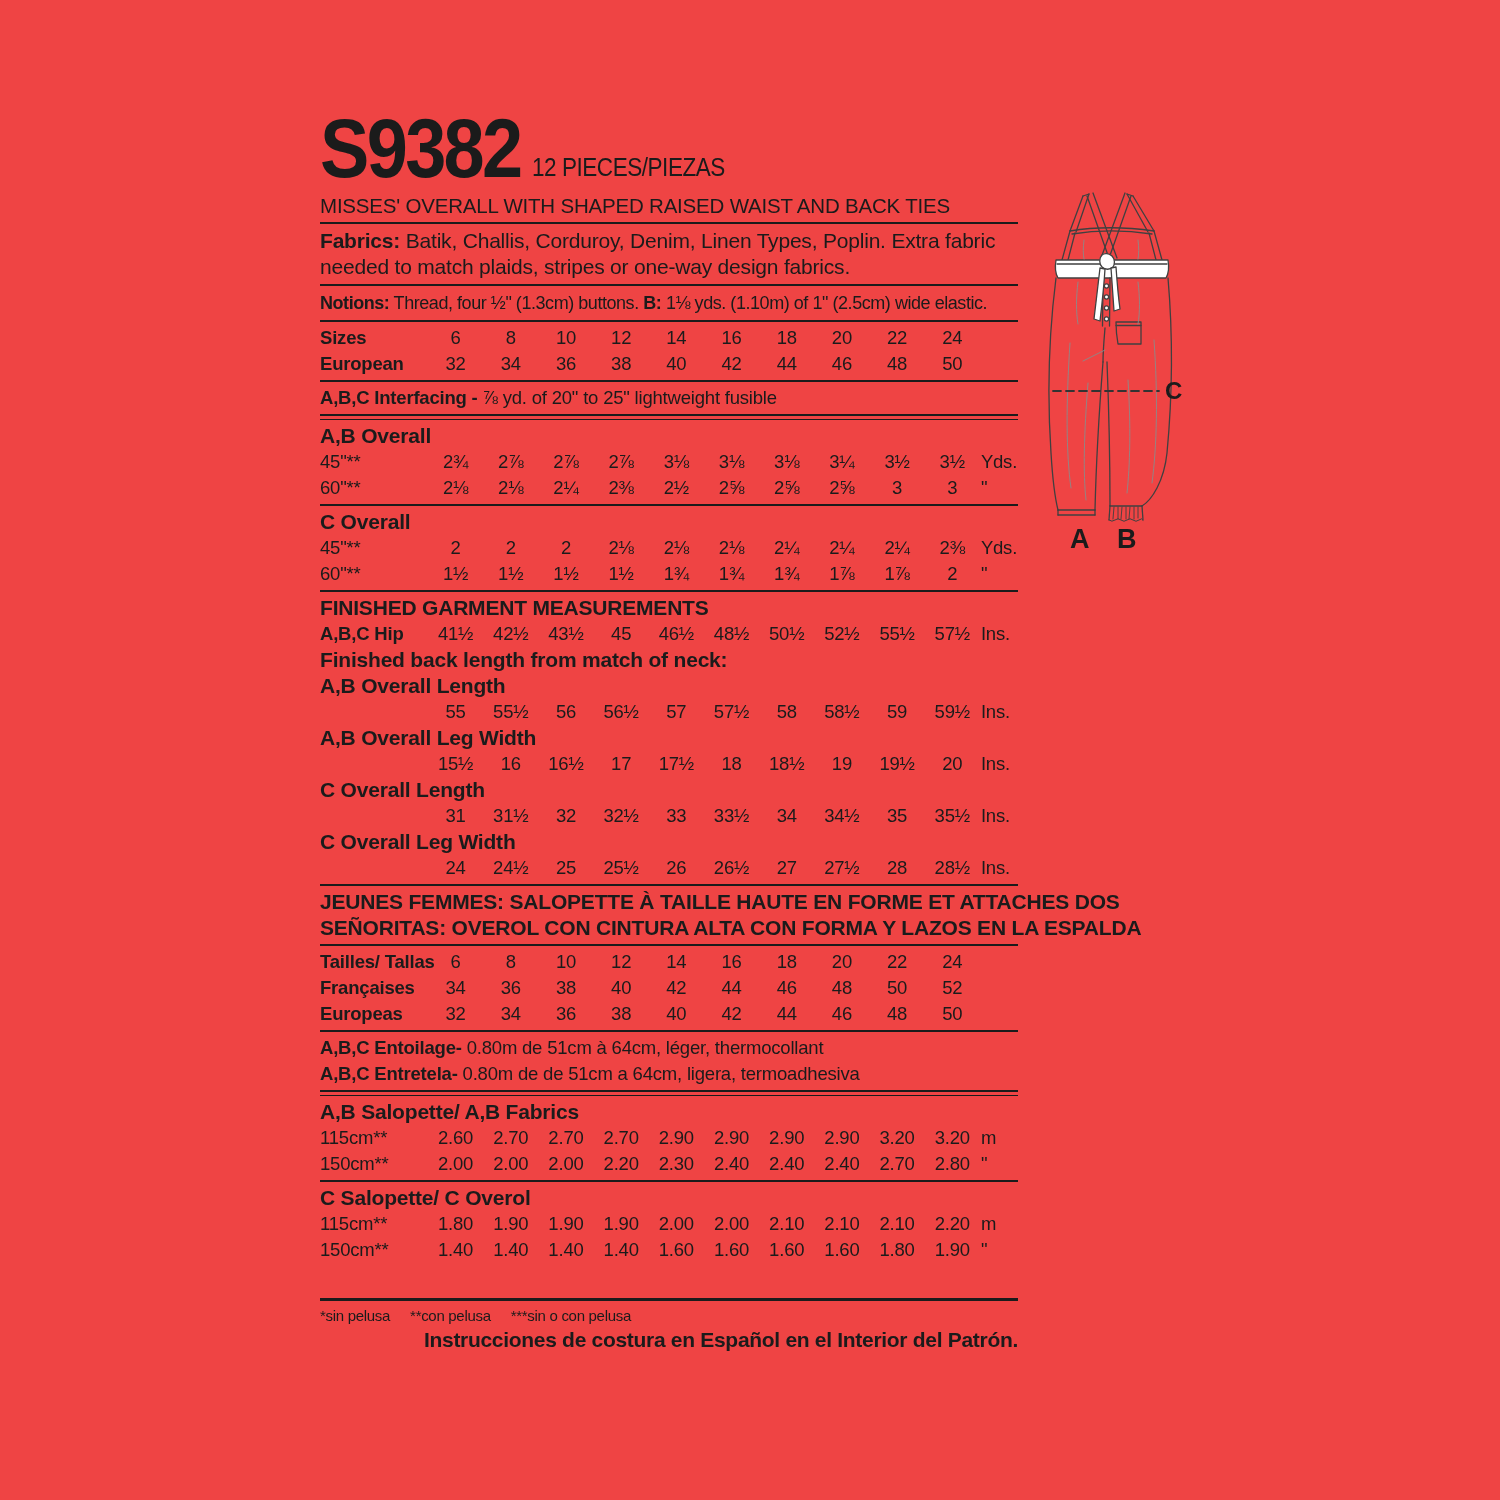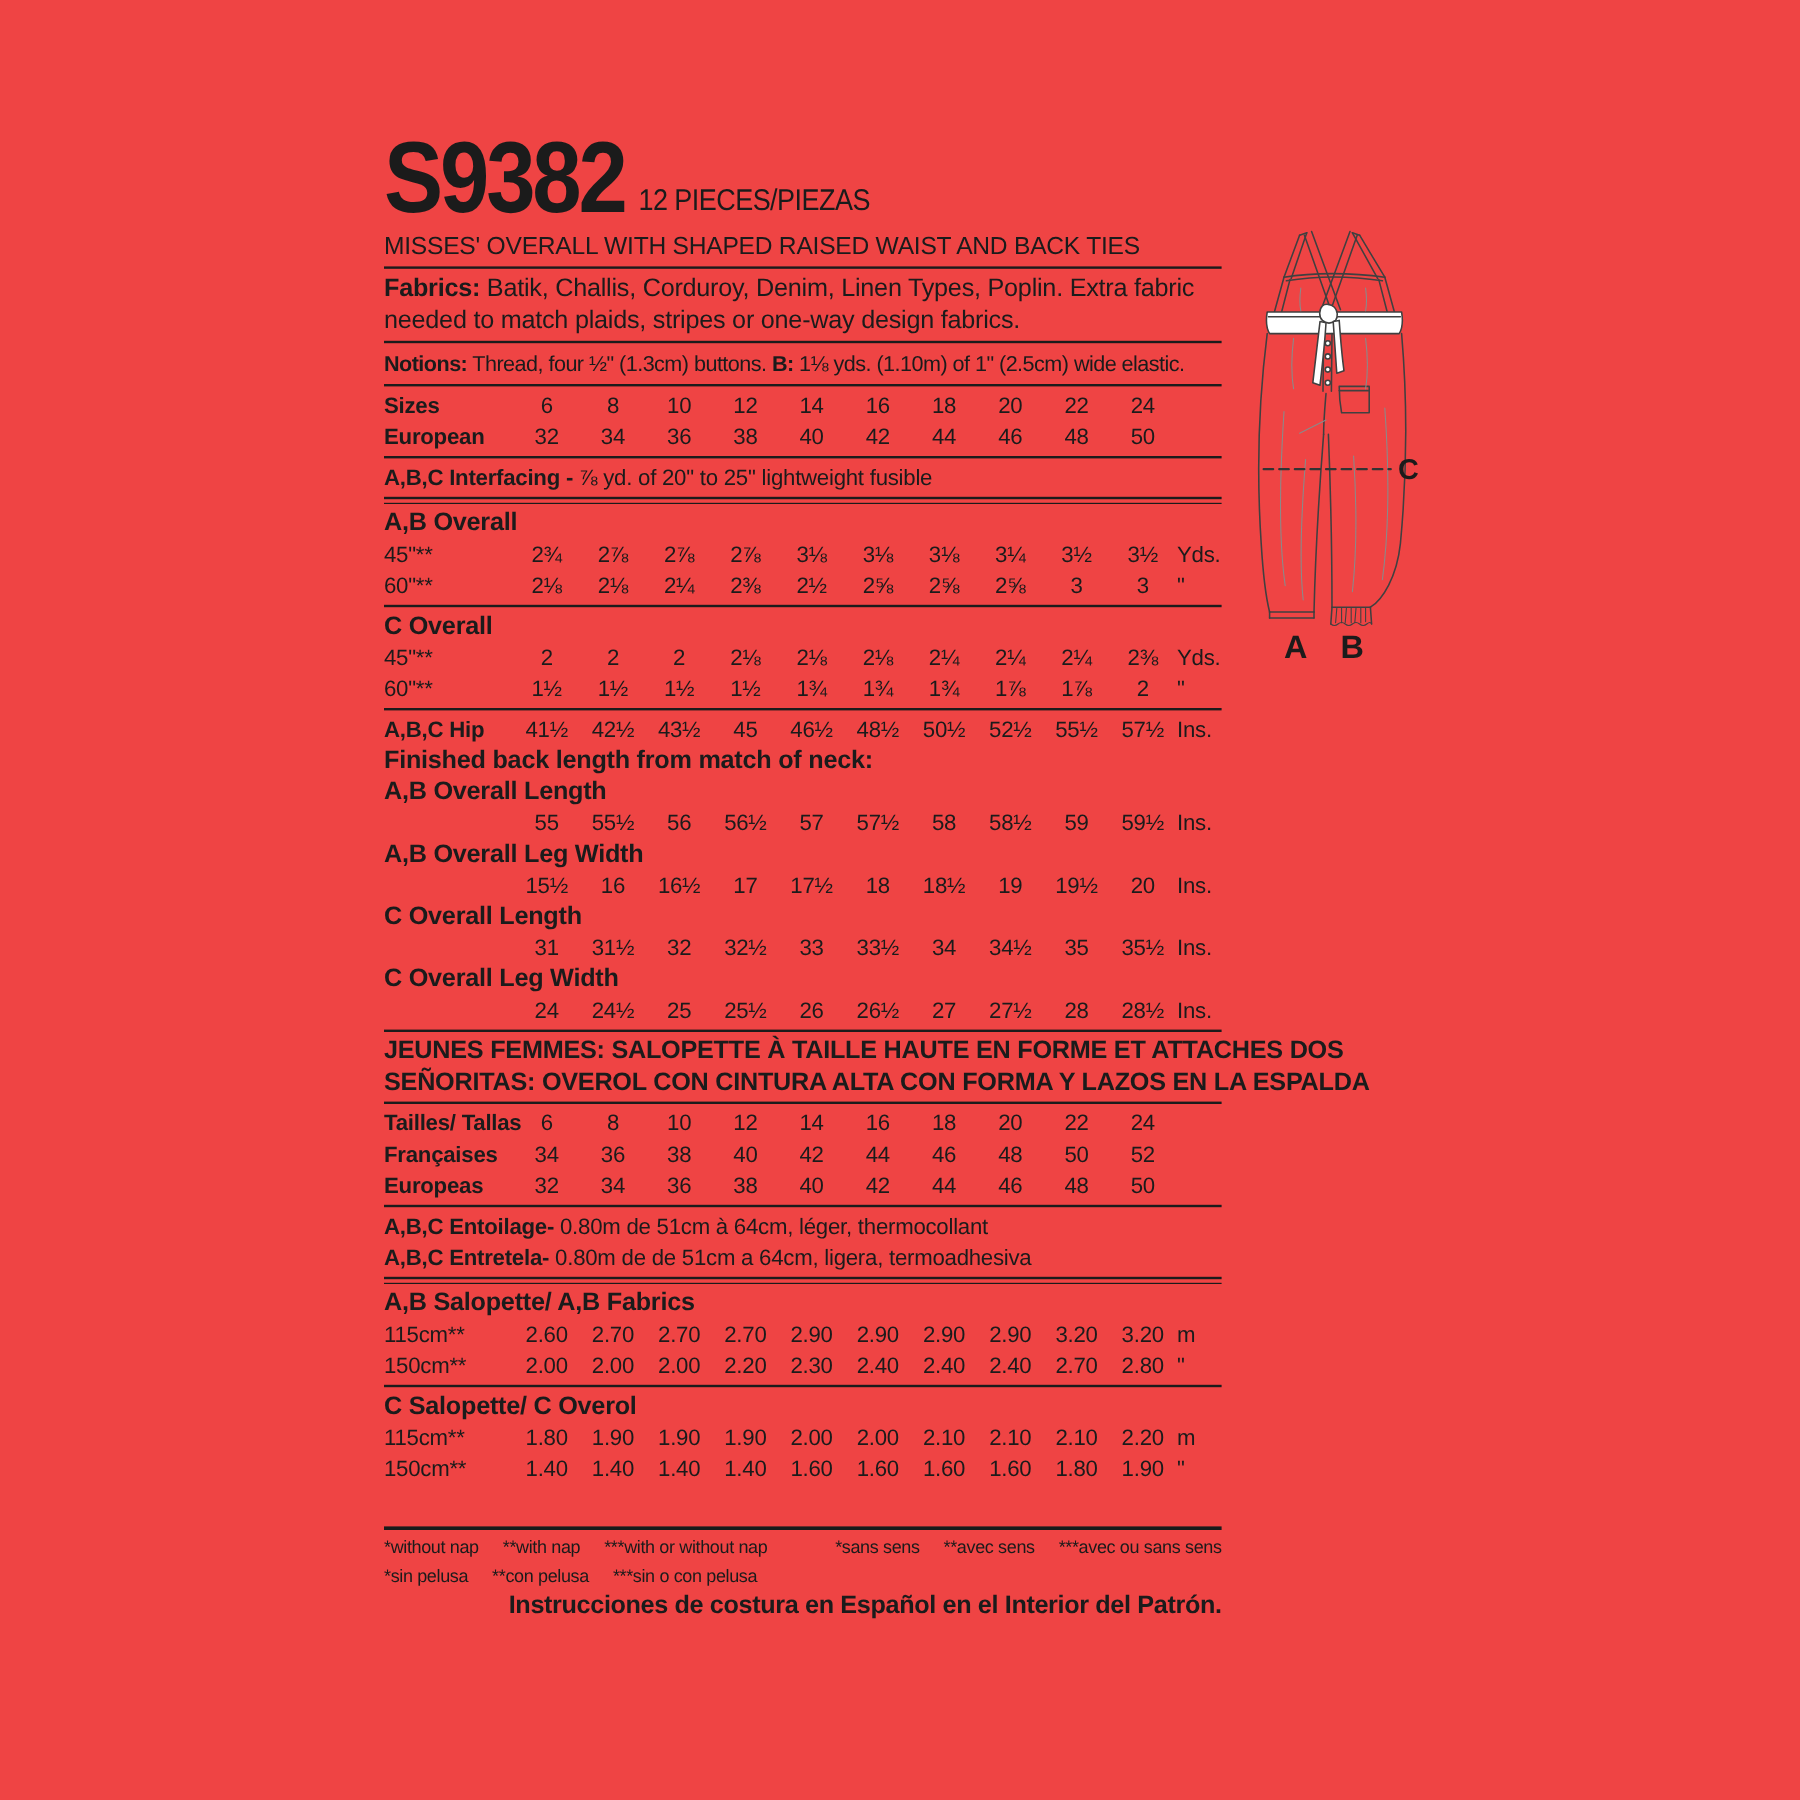--- a/index.html
+++ b/index.html
@@ -151,20 +151,21 @@
           <span class="cell">1½</span>
           <span class="cell">1¾</span>
           <span class="cell">1¾</span>
           <span class="cell">1¾</span>
           <span class="cell">1⅞</span>
           <span class="cell">1⅞</span>
           <span class="cell">2</span>
           <span class="unit">"</span>
         </div>
         <div class="rule"></div>
+        <div class="theading">FINISHED GARMENT MEASUREMENTS</div>
         <div class="trow">
           <span class="label bold">A,B,C Hip</span>
           <span class="cell">41½</span>
           <span class="cell">42½</span>
           <span class="cell">43½</span>
           <span class="cell">45</span>
           <span class="cell">46½</span>
           <span class="cell">48½</span>
           <span class="cell">50½</span>
           <span class="cell">52½</span>
@@ -342,32 +343,20 @@
           <span class="cell">1.90</span>
           <span class="unit">"</span>
         </div>
       </div>
 
     <div class="spacer"></div>
     <div class="rule thick"></div>
 
     <div class="footrow">
       <div class="fgroup">
-        <span>*without nap</span>
-        <span>**with nap</span>
-        <span>***with or without nap</span>
-      </div>
-      <div class="fgroup">
-        <span>*sans sens</span>
-        <span>**avec sens</span>
-        <span>***avec ou sans sens</span>
-      </div>
-    </div>
-    <div class="footrow">
-      <div class="fgroup">
         <span>*sin pelusa</span>
         <span>**con pelusa</span>
         <span>***sin o con pelusa</span>
       </div>
     </div>
 
     <div class="bottom-note">Instrucciones de costura en Español en el Interior del Patrón.</div>
   </div>
 
   <svg class="figure" viewBox="0 0 170 420" aria-hidden="true">

